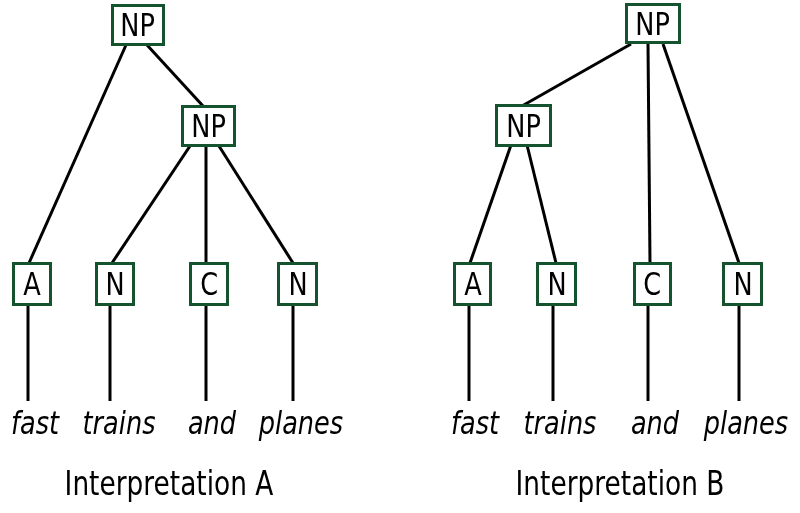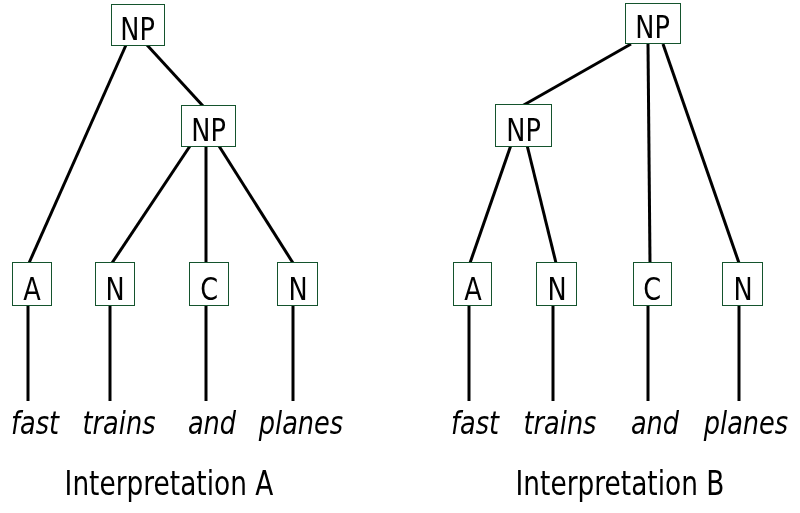--- a/index.html
+++ b/index.html
@@ -18,24 +18,24 @@
     width: 800px; height: 513px;
   }
   .edges-svg line {
     stroke: #000000;
     stroke-width: 3;
     stroke-linecap: butt;
   }
   .node {
     position: absolute;
     box-sizing: border-box;
-    border: 1px solid #14532d;
+    border: 3px solid #14532d;
     background: #ffffff;
     display: flex;
-    align-items: flex-end;
+    align-items: center;
     justify-content: center;
   }
   .node-label {
     font-size: 32px;
     line-height: 1;
     transform: scaleX(0.8);
     white-space: nowrap;
   }
   .word {
     position: absolute;

